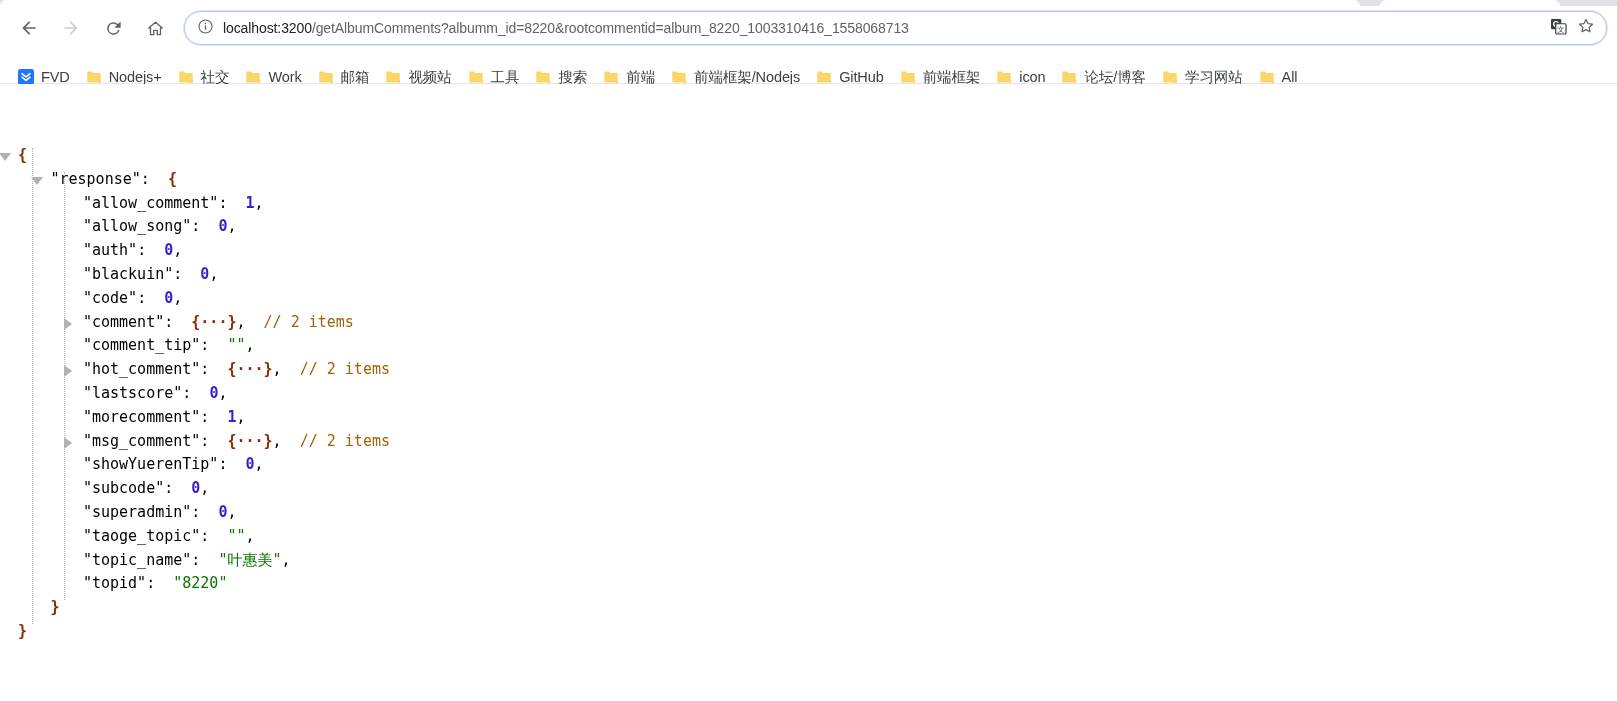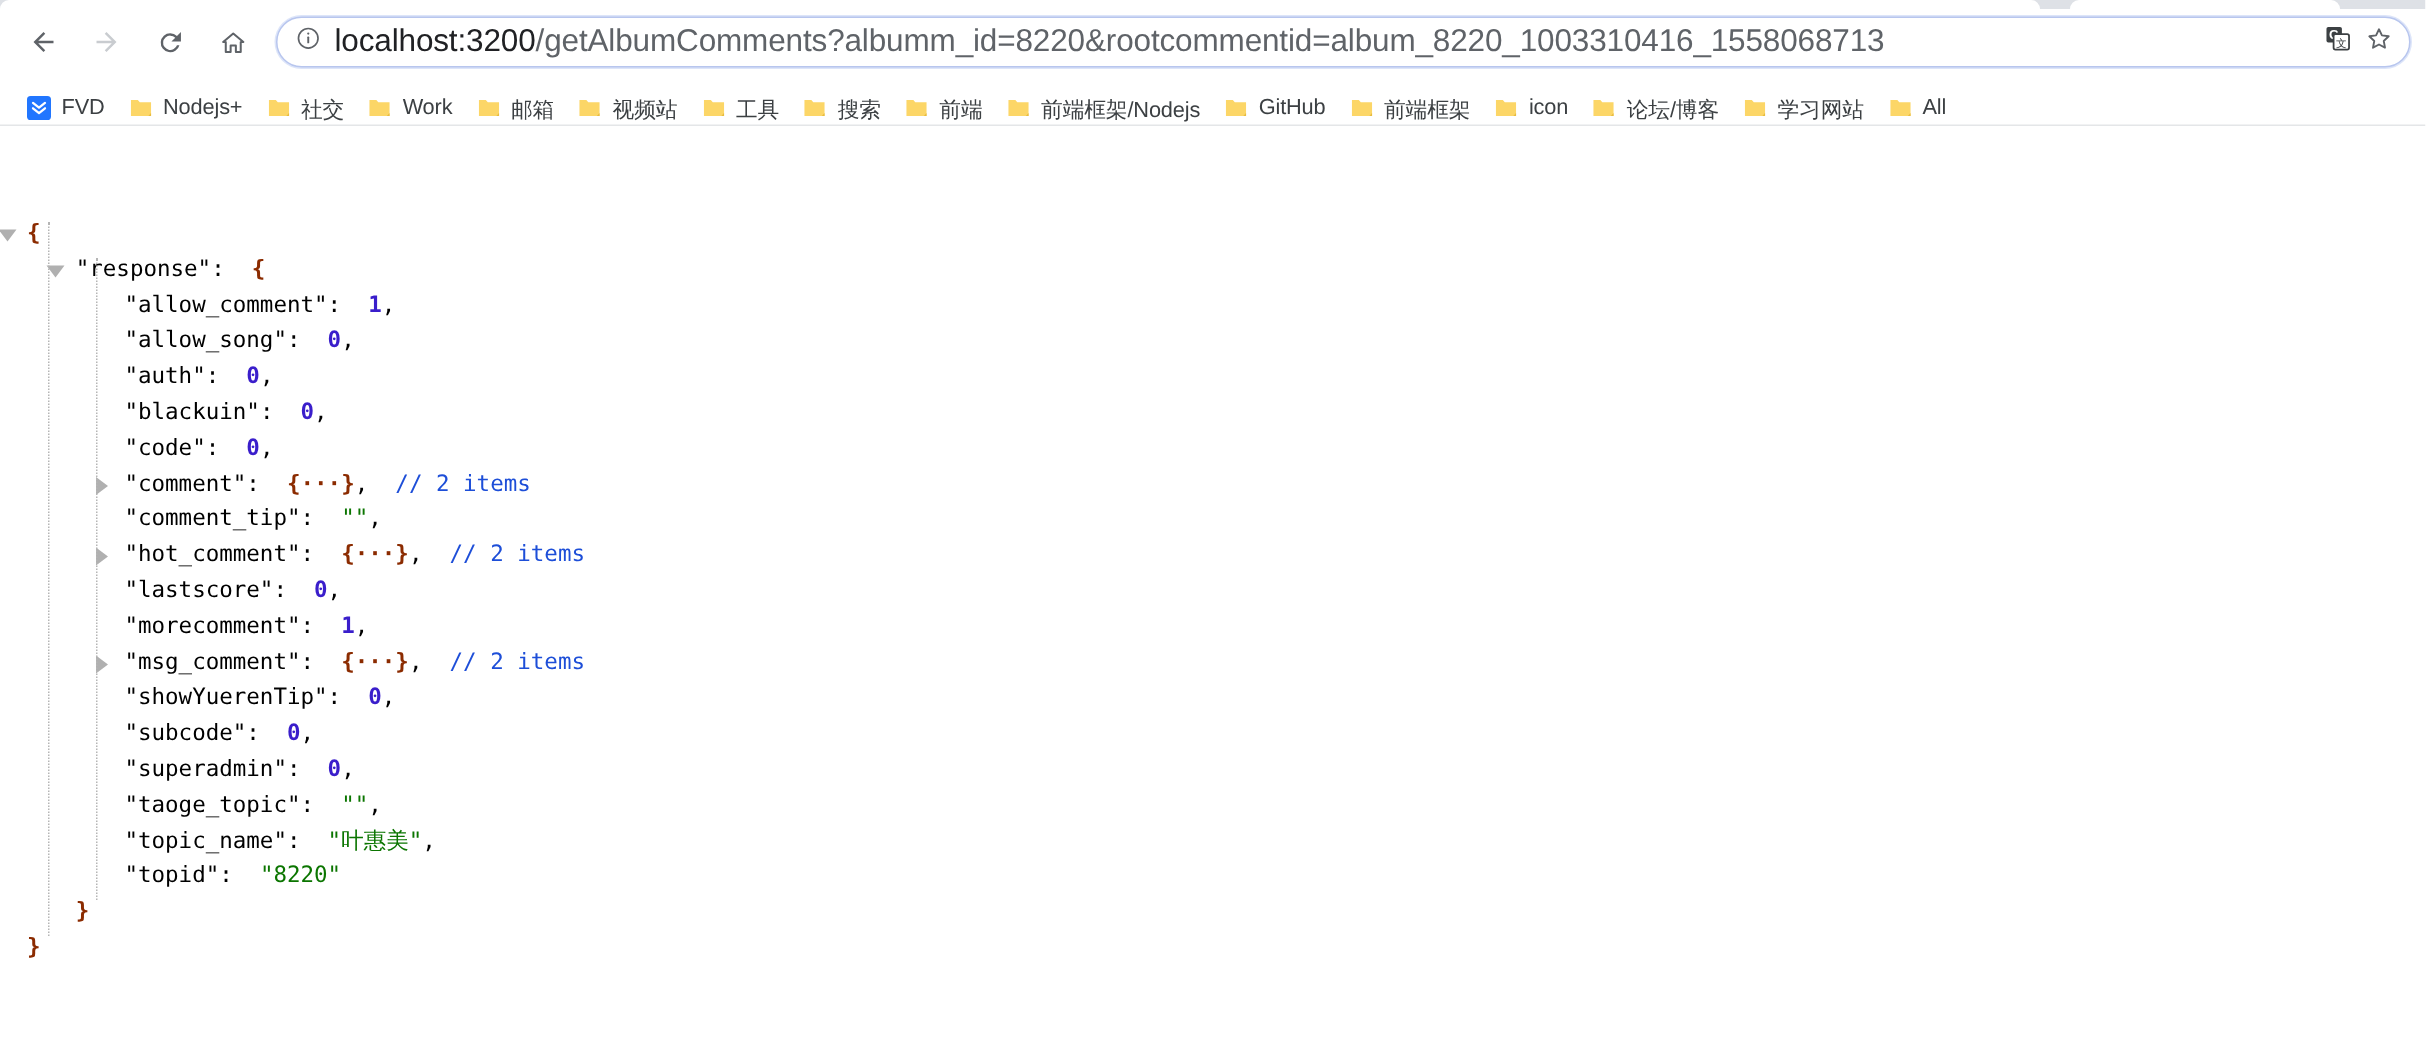--- a/index.html
+++ b/index.html
@@ -47,38 +47,38 @@
     border: 1px solid #b8c6ee;
     border-radius: 17px;
     display: flex; align-items: center;
     padding: 0 10px 0 12px;
     box-shadow: 0 0 0 1px rgba(120,150,230,0.25);
   }
   #omnibox .info-icon { flex: none; margin-right: 9px; }
   #omnibox .url-text {
     flex: 1 1 auto;
     font-family: "Liberation Sans", sans-serif;
-    font-size: 21px;
+    font-size: 14px;
     color: #5f6368;
     white-space: nowrap; overflow: hidden;
     letter-spacing: -0.1px;
   }
   #omnibox .url-text .host { color: #202124; }
   #omnibox .end-icons { flex: none; display: flex; align-items: center; gap: 8px; padding-left: 8px;}
 
   
   #bookmarks {
     position: absolute; top: 50px; left: 0; width: 1617px; height: 34px;
     background: #ffffff;
     display: flex; align-items: center;
     padding-left: 10px;
     border-bottom: 1px solid #e4e6e8;
   }
   .bm {
-    display: flex; align-items: flex-start;
+    display: flex; align-items: center;
     height: 26px; padding: 0 8px;
     border-radius: 4px; cursor: pointer;
     flex: none;
     margin-top: 21px;
   }
   .bm .bm-label {
     font-family: "Liberation Sans", sans-serif;
     font-size: 14.5px;
     color: #3c4043;
     margin-left: 7px;
@@ -128,21 +128,21 @@
     border-top: 6px solid transparent;
     border-bottom: 6px solid transparent;
     border-left: 8px solid #b0b0b0;
   }
 
   .k    { color: #000000; }
   .num  { color: #3a1ecb; font-weight: bold; }
   .str  { color: #0b7500; }
   .brace{ color: #8b2b00; font-weight: bold; }
   .punct{ color: #000000; }
-  .cmt  { color: #1d4ed8; }
+  .cmt  { color: #a16207; }
 </style>
 </head>
 <body>
 
 <div id="browser">
 
   <div id="tabstrip">
     <div class="tab-sliver" style="left:0px;width:1360px;"></div>
     <div class="tab-sliver" style="left:1380px;width:180px;"></div>
   </div>

